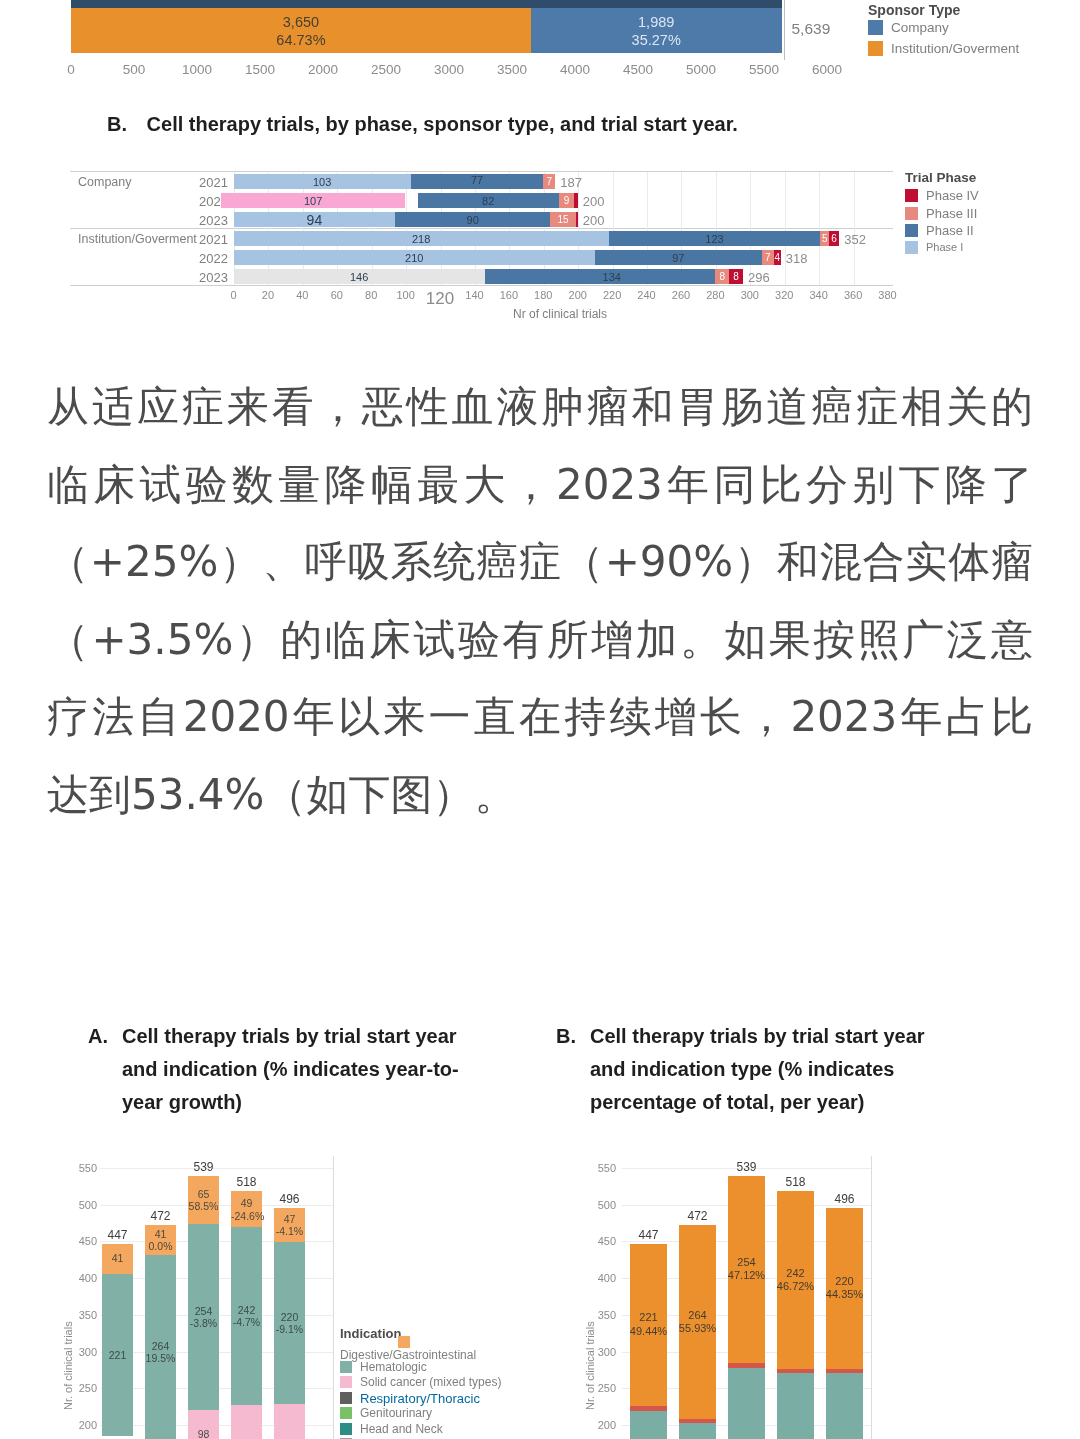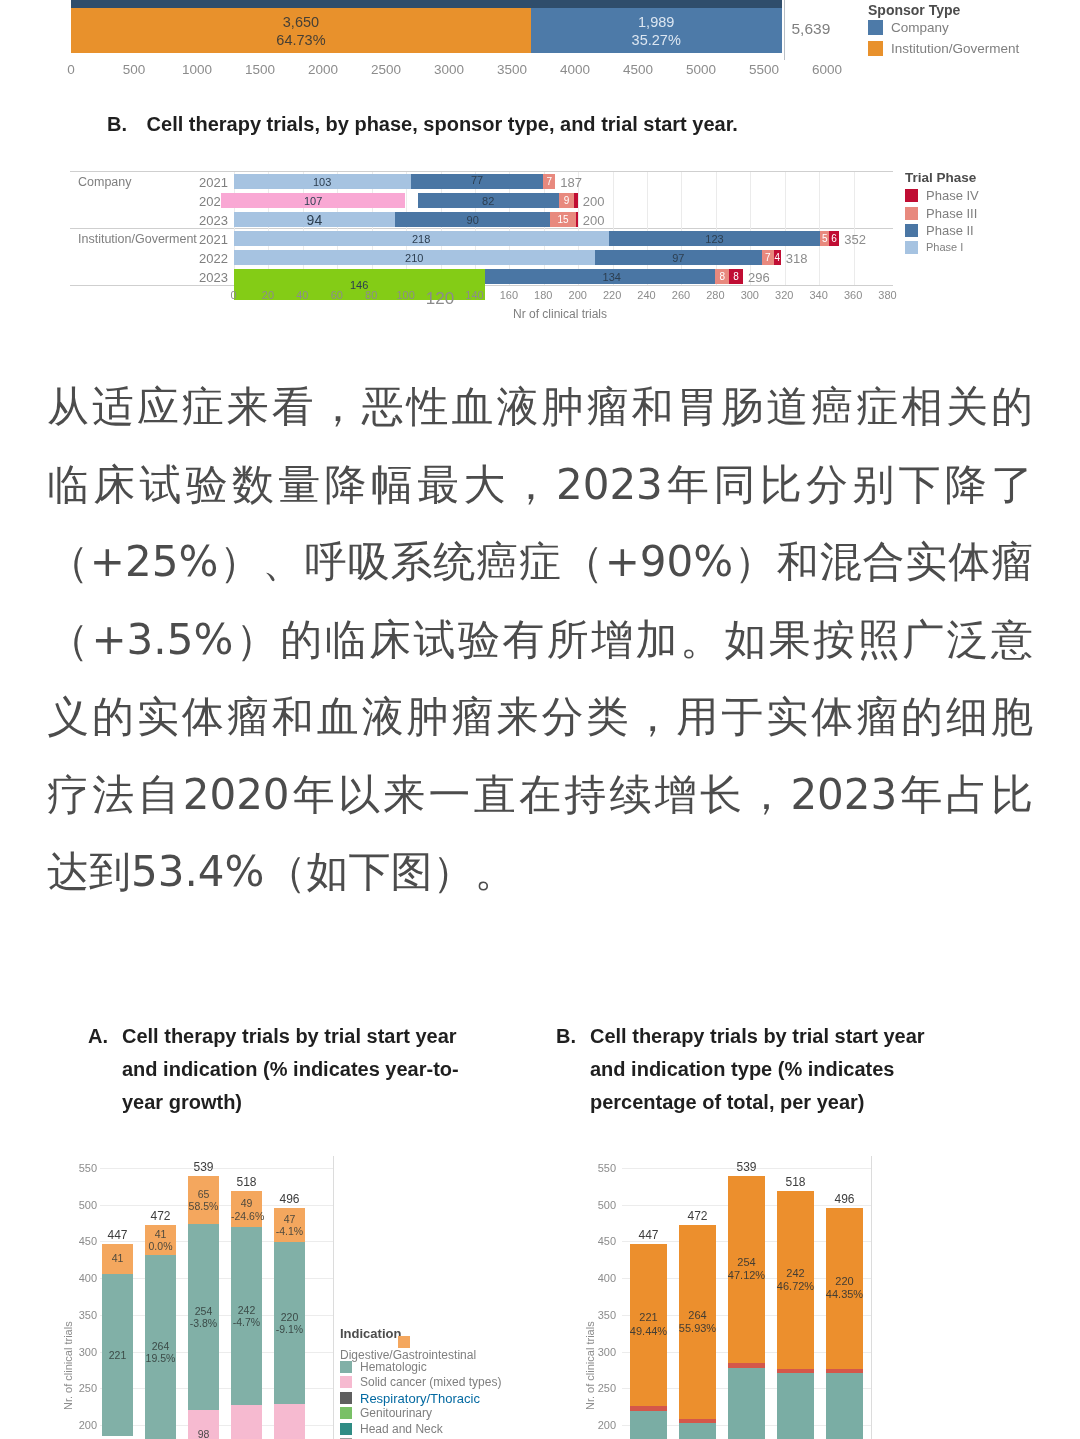--- a/index.html
+++ b/index.html
@@ -126,21 +126,21 @@
       <div style="position: static; font-size: 11px; color: rgb(44, 62, 80);">97</div>
     </div>
     <div style="position: absolute; left: 761.863px; top: 90px; width: 12.0474px; height: 15px; background: rgb(232, 137, 126); display: flex; align-items: center; justify-content: center; overflow: hidden;">
       <div style="position: static; font-size: 10px; color: rgb(255, 255, 255);">7</div>
     </div>
     <div style="position: absolute; left: 773.911px; top: 90px; width: 6.88421px; height: 15px; background: rgb(192, 13, 51); display: flex; align-items: center; justify-content: center; overflow: hidden;">
       <div style="position: static; font-size: 10px; color: rgb(255, 255, 255);">4</div>
     </div>
     <div style="position: absolute; left: 785.795px; top: 91px; font-size: 13px; color: rgb(140, 140, 140);">318</div>
     <div style="position: absolute; left: 160px; top: 110px; width: 68px; text-align: right; font-size: 13px; color: rgb(127, 127, 127);">2023</div>
-    <div style="position: absolute; left: 233.5px; top: 109px; width: 251.274px; height: 31px; background: #84cc16; display: flex; align-items: center; justify-content: center; overflow: hidden;">
+    <div style="position: absolute; left: 233.5px; top: 109px; width: 251.274px; height: 15px; background: #e5e5e5; display: flex; align-items: center; justify-content: center; overflow: hidden;">
       <div style="position: static; font-size: 11px; color: rgb(44, 62, 80);">146</div>
     </div>
     <div style="position: absolute; left: 484.774px; top: 109px; width: 254px; height: 15px; background: rgb(74, 118, 164); display: flex; align-items: center; justify-content: center; overflow: hidden;">
       <div style="position: static; font-size: 11px; color: rgb(44, 62, 80);">134</div>
     </div>
     <div style="position: absolute; left: 715.395px; top: 109px; width: 13.7684px; height: 15px; background: rgb(232, 137, 126); display: flex; align-items: center; justify-content: center; overflow: hidden;">
       <div style="position: static; font-size: 10px; color: rgb(255, 255, 255);">8</div>
     </div>
     <div style="position: absolute; left: 729.163px; top: 109px; width: 13.7684px; height: 15px; background: rgb(192, 13, 51); display: flex; align-items: center; justify-content: center; overflow: hidden;">
       <div style="position: static; font-size: 10px; color: rgb(255, 255, 255);">8</div>
@@ -184,21 +184,20 @@
       <div style="position: static; width: 13px; height: 13px; background: rgb(166, 195, 225); margin-right: 8px; flex: 0 0 auto;"></div>
       <div style="position: static; font-size: 11px; color: rgb(127, 127, 127); white-space: nowrap;">Phase I</div>
     </div>
   </section>
 
 <div id="paragraph">
     <div class="cn-line">从适应症来看，恶性血液肿瘤和胃肠道癌症相关的</div>
     <div class="cn-line">临床试验数量降幅最大，2023年同比分别下降了</div>
     <div class="cn-line">（+25%）、呼吸系统癌症（+90%）和混合实体瘤</div>
     <div class="cn-line">（+3.5%）的临床试验有所增加。如果按照广泛意</div>
-    <div class="cn-line">义的实体瘤和血液肿瘤来分类，用于实体瘤的细胞</div>
     <div class="cn-line">疗法自2020年以来一直在持续增长，2023年占比</div>
     <div class="cn-line last">达到53.4%（如下图）。</div>
   </div>
 
 <div class="btitle" style="left:88px;">
   <span class="prefix">A.</span>
   <span id="title-a-lines">
       <div>Cell therapy trials by trial start year</div>
       <div>and indication (% indicates year-to-</div>
       <div>year growth)</div>

